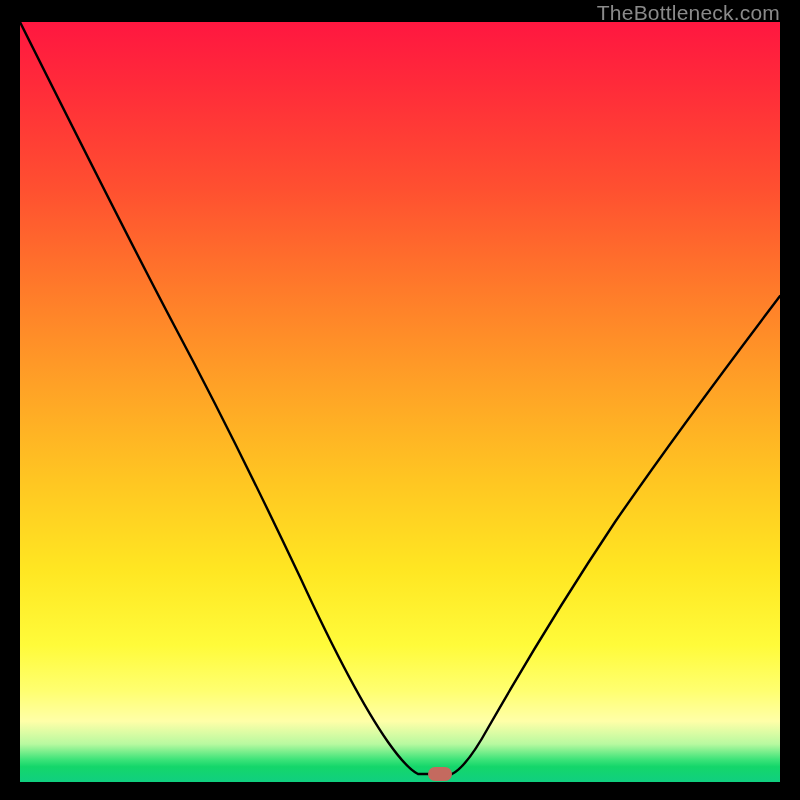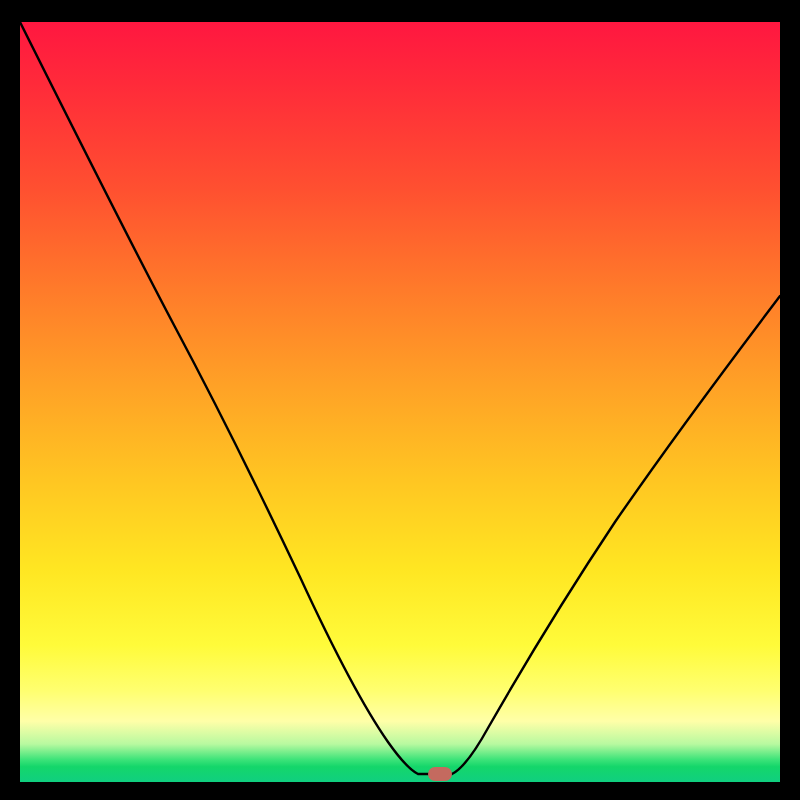--- a/index.html
+++ b/index.html
@@ -77,13 +77,14 @@
                C 380 737, 390 748, 398 752
                L 432 752
                C 440 748, 452 735, 468 706
                C 500 650, 545 575, 595 500
                C 650 420, 710 340, 760 274"></path>
 
       <rect x="408" y="745" rx="7" ry="7" width="24" height="14" fill="#c46a5f"></rect>
     </svg>
   </div>
 
+  <div class="watermark">TheBottleneck.com</div>
 </div>
 
 </body></html>

